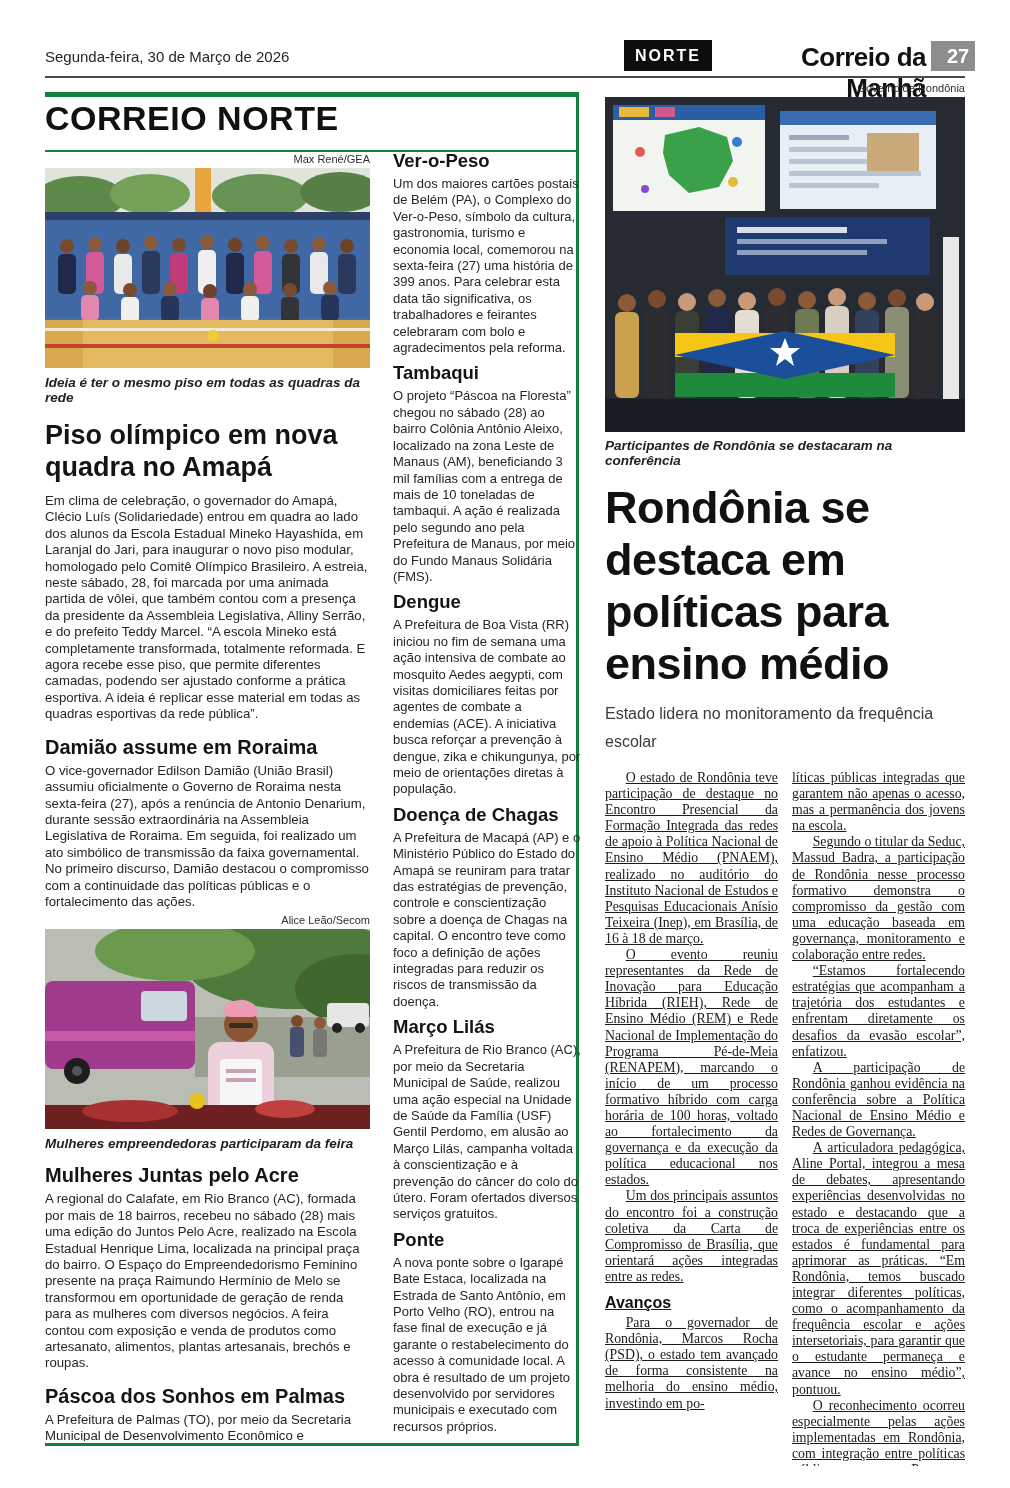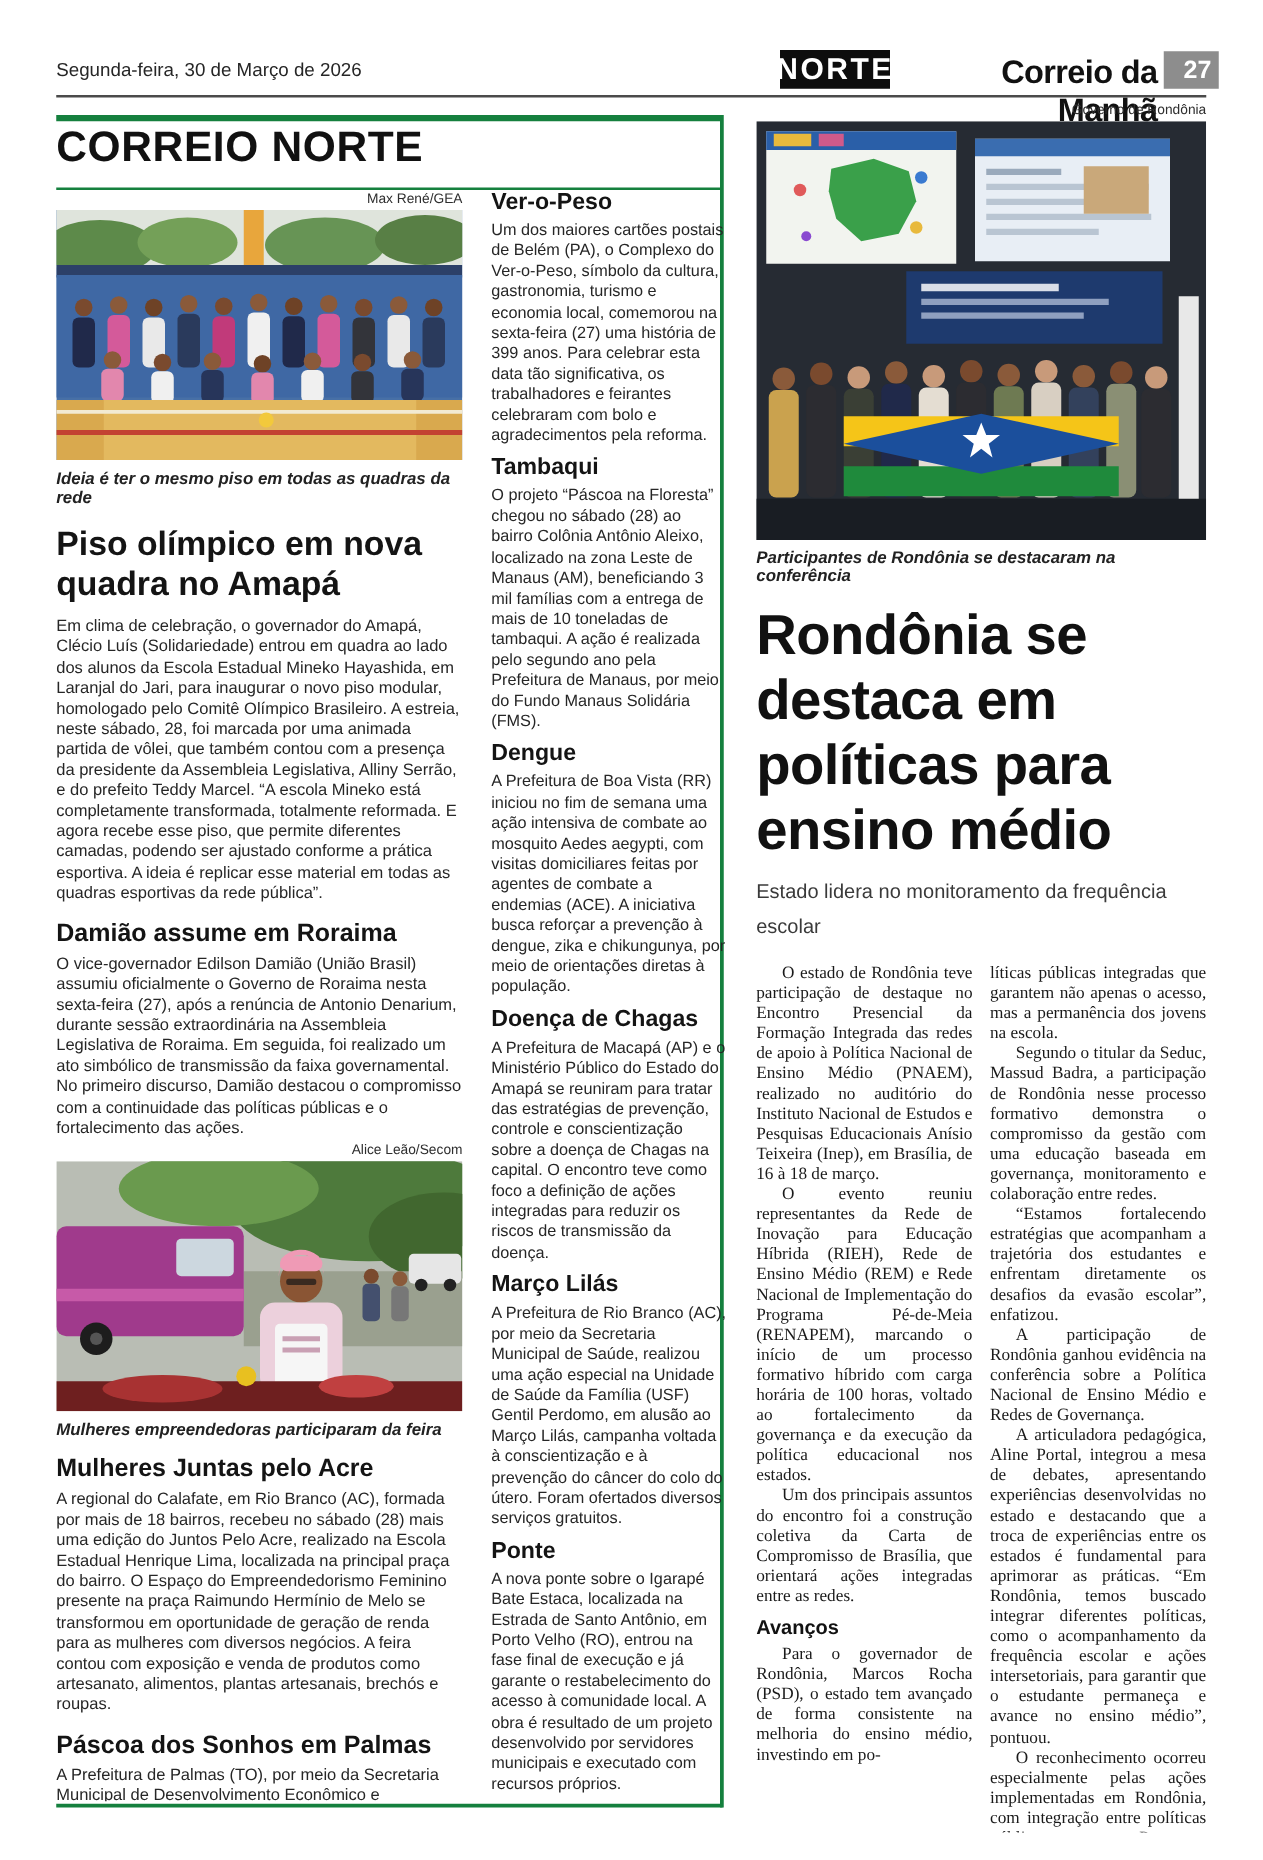--- a/index.html
+++ b/index.html
@@ -2,21 +2,21 @@
 <html lang="pt"><head>
 <meta charset="utf-8">
 <style>
   html,body{margin:0;padding:0;}
   body{width:1010px;height:1488px;background:#ffffff;position:relative;overflow:hidden;
        font-family:"Liberation Sans",sans-serif;color:#1c1c1c;}
   .abs{position:absolute;}
   
   .date{left:45px;top:48px;font-size:15px;color:#262626;}
   .norte-badge{left:624px;top:40px;width:88px;height:31px;background:#0d0d0d;color:#fff;
-       font-weight:700;font-size:24px;letter-spacing:2px;display:flex;align-items:center;justify-content:center;text-align:center;}
+       font-weight:700;font-size:16px;letter-spacing:2px;display:flex;align-items:center;justify-content:center;text-align:center;}
   .masthead{left:758px;top:42px;width:168px;text-align:right;font-family:Liberation Sans, sans-serif;
        font-weight:700;font-size:26px;letter-spacing:-0.5px;color:#111;}
   .pagenum{left:931px;top:41px;width:34px;height:30px;background:#8d8d8d;color:#fff;font-weight:700;
        font-size:20px;display:flex;align-items:center;justify-content:center;padding-left:10px;}
   .header-rule{left:45px;top:76px;width:920px;height:2px;background:#4a4a4a;}
   
   .green-bar-top{left:45px;top:92px;width:533px;height:5px;background:#15803e;}
   .green-line-thin{left:45px;top:150px;width:533px;height:2px;background:#15803e;}
   .green-divider-v{left:576px;top:92px;width:3px;height:1354px;background:#15803e;}
   .green-bar-bottom{left:45px;top:1443px;width:533px;height:3px;background:#15803e;}
@@ -32,21 +32,21 @@
   h3.story{font-size:20px;line-height:24px;font-weight:700;color:#141414;margin:12px 0 4px 0;}
   .body-sans{font-size:13.2px;line-height:16.4px;color:#262626;margin:0 0 4px 0;}
   .brief{margin-bottom:6px;}
   .brief h3{font-size:18.5px;line-height:22px;font-weight:700;color:#141414;margin:0 0 4px 0;}
   .brief p{font-size:13px;line-height:16.4px;color:#262626;margin:0;}
   
   .feature .caption{margin-top:6px;}
   h1.feature-headline{font-size:45px;line-height:52px;font-weight:700;letter-spacing:-0.5px;
        color:#111;margin:14px 0 0 0;}
   .deck{font-size:16px;line-height:28px;font-weight:400;color:#3a3a3a;margin:10px 0 0 0;}
-  .feature-cols{display:flex;gap:14px;margin-top:14px;height:706px;overflow:hidden;}
+  .feature-cols{display:flex;gap:14px;margin-top:14px;height:706px;overflow:hidden;text-decoration:underline;}
   .fcol{width:173px;font-family:"Liberation Serif",serif;font-size:13.8px;line-height:16.1px;
        color:#1a1a1a;text-align:justify;}
   .fcol p{margin:0;text-indent:1.5em;}
   .fcol p.noindent{text-indent:0;}
   .fcol h4{font-family:"Liberation Sans",sans-serif;font-size:16px;margin:10px 0 4px 0;color:#111;}
 </style>
 </head>
 <body>
 
 <div class="abs date">Segunda-feira, 30 de Março de 2026</div>

